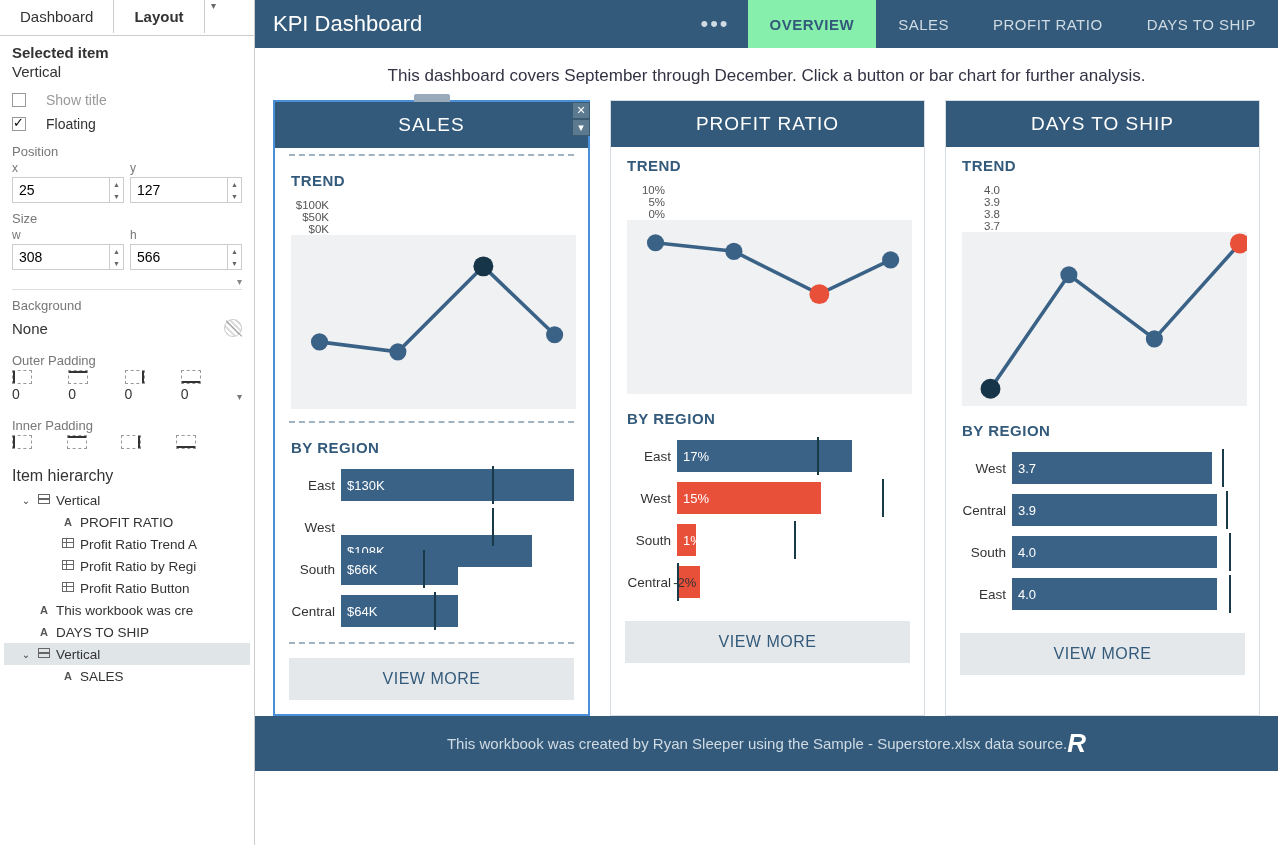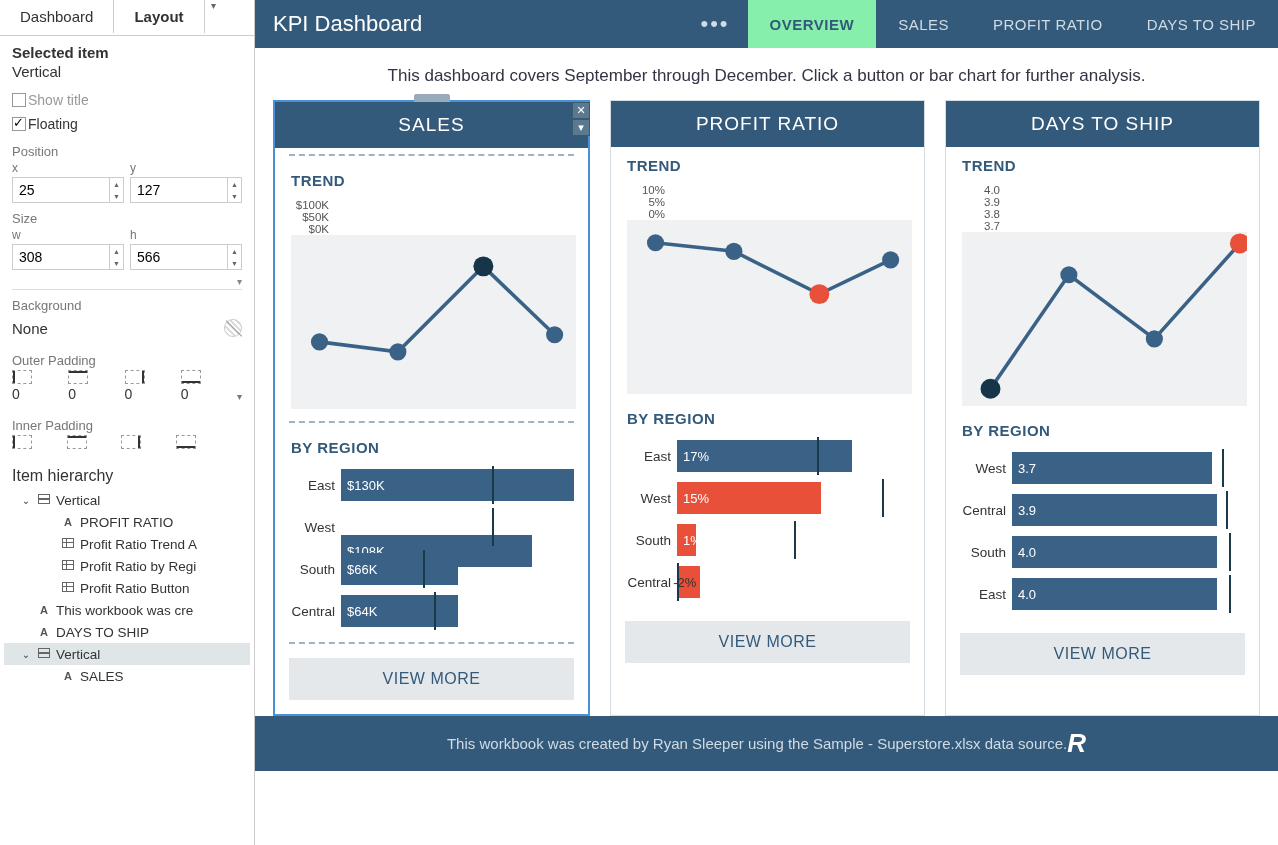--- a/index.html
+++ b/index.html
@@ -4,21 +4,21 @@
 <style>
 * { box-sizing: border-box; margin: 0; padding: 0; }
 body { font-family: "Segoe UI", Arial, sans-serif; font-size: 13px; color: #333; background: #fff; width: 1278px; height: 845px; overflow: hidden; display: flex; }
 .left-panel { width: 255px; height: 100%; border-right: 1px solid #ccc; background: #fff; display: flex; flex-direction: column; overflow-y: auto; }
 .tab-row { display: flex; border-bottom: 1px solid #ccc; align-items: flex-start; height: 36px; }
 .tab { padding: 8px 20px; cursor: pointer; font-size: 15px; border-right: 1px solid #ccc; }
 .tab.active { font-weight: 600; }
 .tab-menu { width: 18px; display: flex; align-items: center; justify-content: center; color: #666; font-size: 10px; }
 .section-label { font-weight: 600; padding: 8px 12px 2px 12px; font-size: 15px; color: #333; }
 .section-value { padding: 0 12px 8px 12px; font-size: 15px; color: #333; }
-.checkbox-row { display: flex; align-items: center; padding: 4px 12px; gap: 2px; }
+.checkbox-row { display: flex; align-items: center; padding: 4px 12px; gap: 20px; }
 .checkbox { width: 14px; height: 14px; border: 1px solid #999; background: #fff; position: relative; flex-shrink: 0; }
 .checkbox.checked::after { content: "✓"; position: absolute; top: -3px; left: 0; font-size: 13px; color: #000; }
 .checkbox-label { font-size: 14px; }
 .checkbox-label.disabled { color: #999; }
 .prop-label { padding: 8px 12px 2px 12px; font-size: 13px; color: #777; }
 .pos-row { display: flex; gap: 6px; padding: 0 12px; }
 .pos-col { flex: 1; }
 .pos-sub { font-size: 12px; color: #777; margin-bottom: 2px; }
 .spinner { display: flex; border: 1px solid #ccc; height: 26px; }
 .spinner input { border: none; width: 100%; padding: 2px 6px; font-size: 14px; outline: none; }

